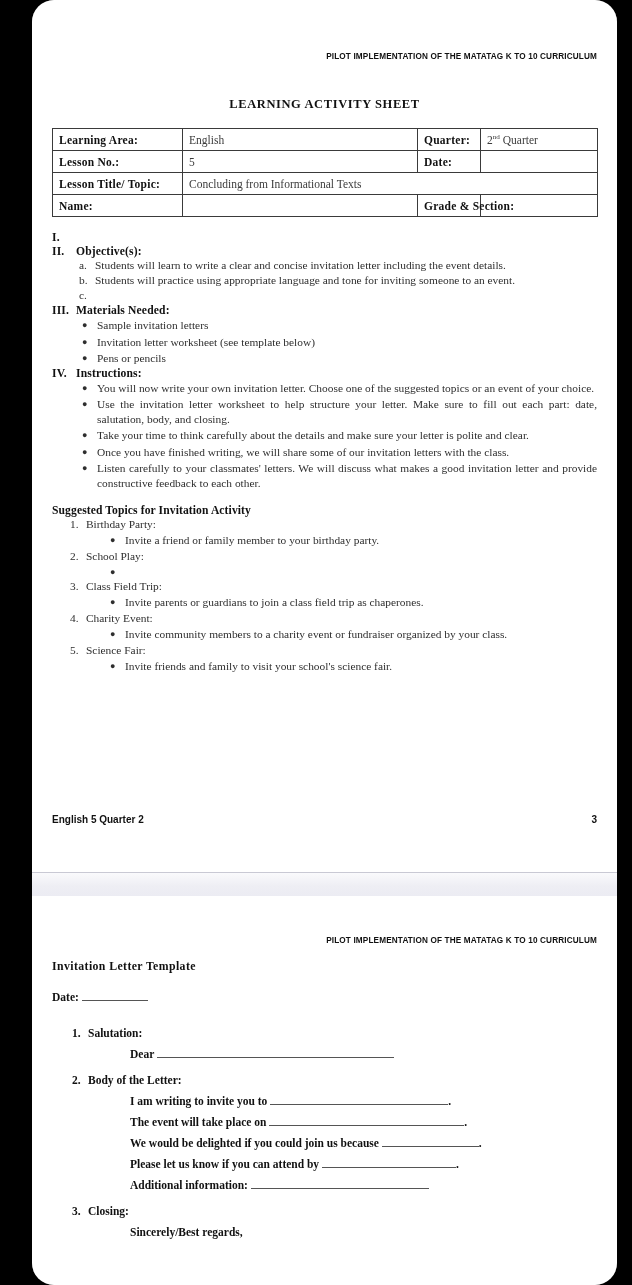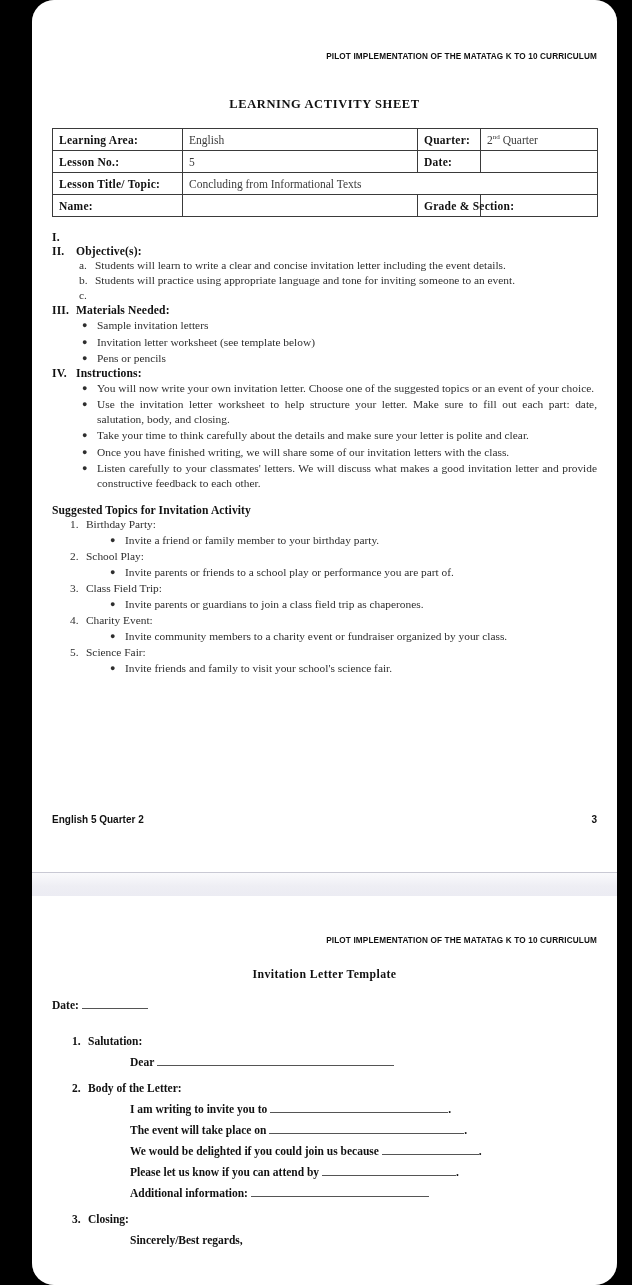--- a/index.html
+++ b/index.html
@@ -174,26 +174,25 @@
     justify-content: space-between;
     align-items: baseline;
     font-family: "Liberation Sans", sans-serif;
     font-weight: bold;
     font-size: 10px;
     color: #111111;
   }
 
   
   .tpl-title {
-    text-align: center;
     font-weight: bold;
     font-size: 11.8px;
     color: #111111;
     letter-spacing: 0.4px;
-    margin-top: 22px;
+    margin-top: 14px;
   }
   .date-row {
     margin-top: 17px;
     font-weight: bold;
     font-size: 11.5px;
     color: #111111;
   }
   .blank {
     display: inline-block;
     border-bottom: 1.2px solid #555555;
@@ -352,21 +351,20 @@
             <span>Invite a friend or family member to your birthday party.</span>
           </div>
         </li>
         <li>
           <div class="numrow">
             <span class="mk">2.</span>
             <span>School Play:</span>
           </div>
           <div class="subbullet">
             <span class="dot">●</span>
-            <span>Invite parents or friends to a school play or performance you are part of.</span>
           </div>
         </li>
         <li>
           <div class="numrow">
             <span class="mk">3.</span>
             <span>Class Field Trip:</span>
           </div>
           <div class="subbullet">
             <span class="dot">●</span>
             <span>Invite parents or guardians to join a class field trip as chaperones.</span>

